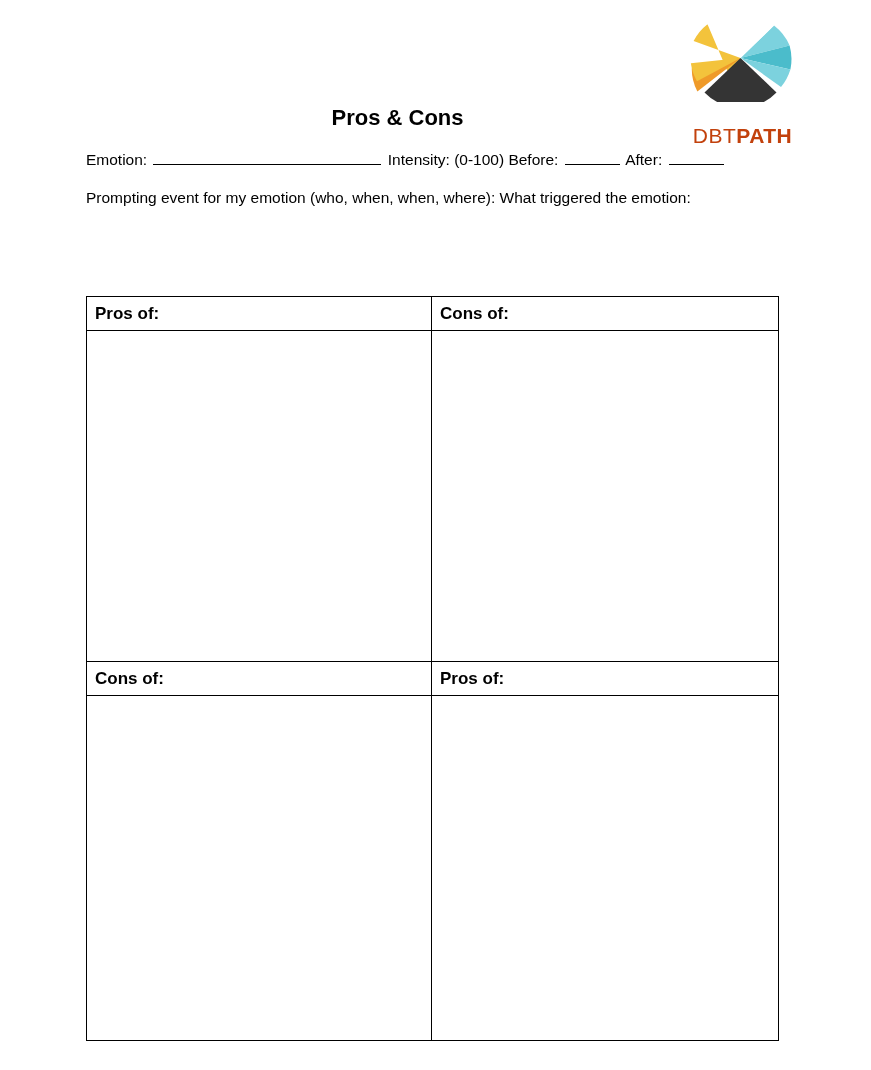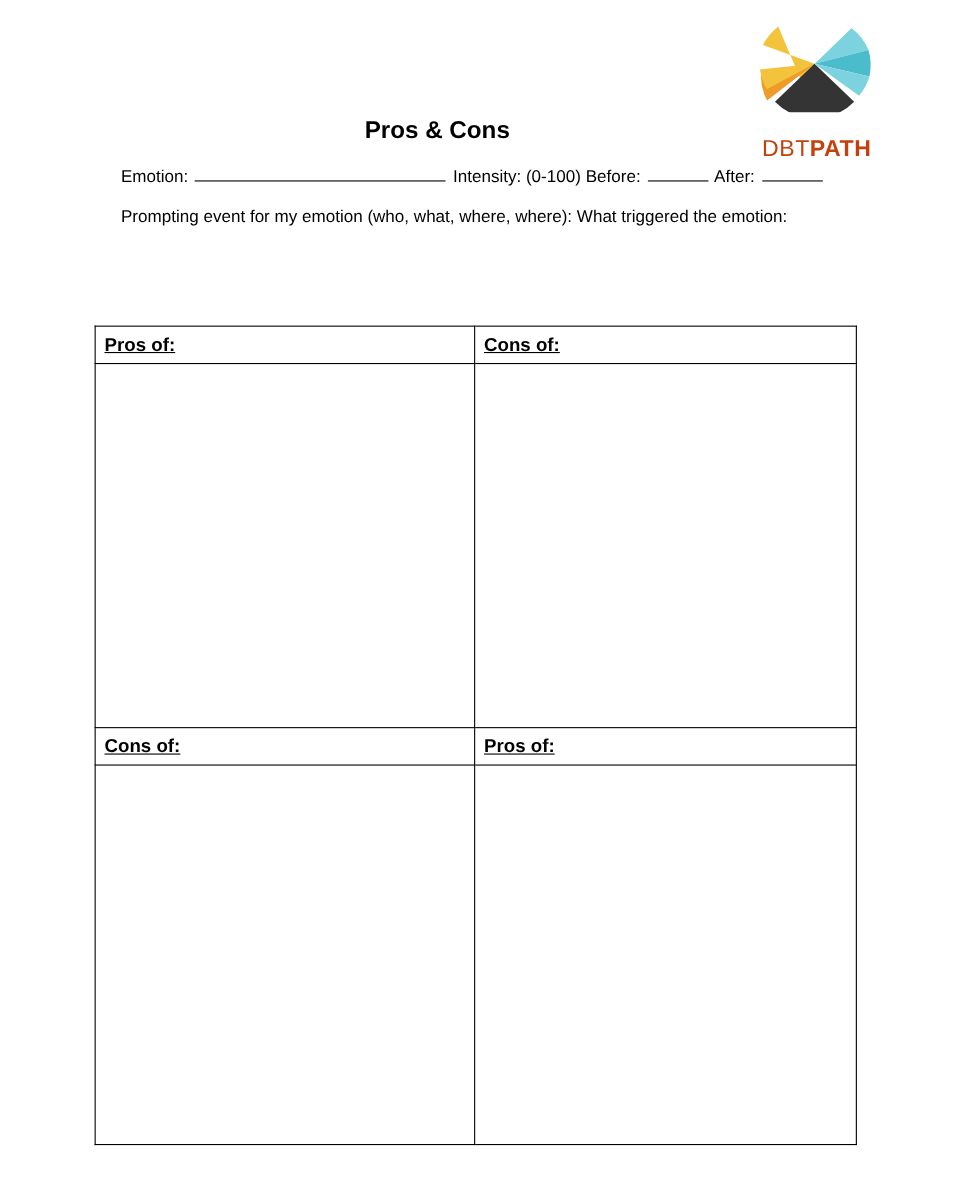--- a/index.html
+++ b/index.html
@@ -55,21 +55,20 @@
     font-size: 22px;
     font-weight: 700;
   }
 
   
   .form-line {
     position: absolute;
     left: 86px;
     font-size: 15.5px;
     white-space: nowrap;
-    margin-left: 24px;
   }
   .form-line-1 { top: 150px; }
   .form-line-2 { top: 189px; }
 
   .blank {
     display: inline-block;
     border-bottom: 1.4px solid #000;
     vertical-align: baseline;
     height: 14px;
     margin: 0 2px;
@@ -83,21 +82,20 @@
     left: 86px;
     top: 296px;
     width: 674px;
     border-collapse: collapse;
     table-layout: fixed;
   }
   .pc-table td {
     border: 1.3px solid #000;
     padding: 0;
     vertical-align: top;
-    text-decoration: underline;
   }
   .pc-table .col-left  { width: 336px; }
   .pc-table .col-right { width: 338px; }
 
   .hdr-cell {
     height: 31px;
     font-size: 17px;
     font-weight: 700;
     padding: 2px 0 0 8px !important;
     line-height: 29px;
@@ -140,21 +138,21 @@
 <div class="form-line form-line-1">
   <span>Emotion:</span>
   <span class="blank blank-long"></span>
   <span>Intensity: (0-100) Before:</span>
   <span class="blank blank-short"></span>
   <span>After:</span>
   <span class="blank blank-short"></span>
 </div>
 
 <div class="form-line form-line-2">
-  <span>Prompting event for my emotion (who, what, where, where): What triggered the emotion:</span>
+  <span>Prompting event for my emotion (who, when, when, where): What triggered the emotion:</span>
 </div>
 
 <table class="pc-table">
   <tbody>
     <tr>
       <td class="hdr-cell col-left">Pros of:</td>
       <td class="hdr-cell col-right">Cons of:</td>
     </tr>
     <tr>
       <td class="body-cell-tall col-left"></td>

